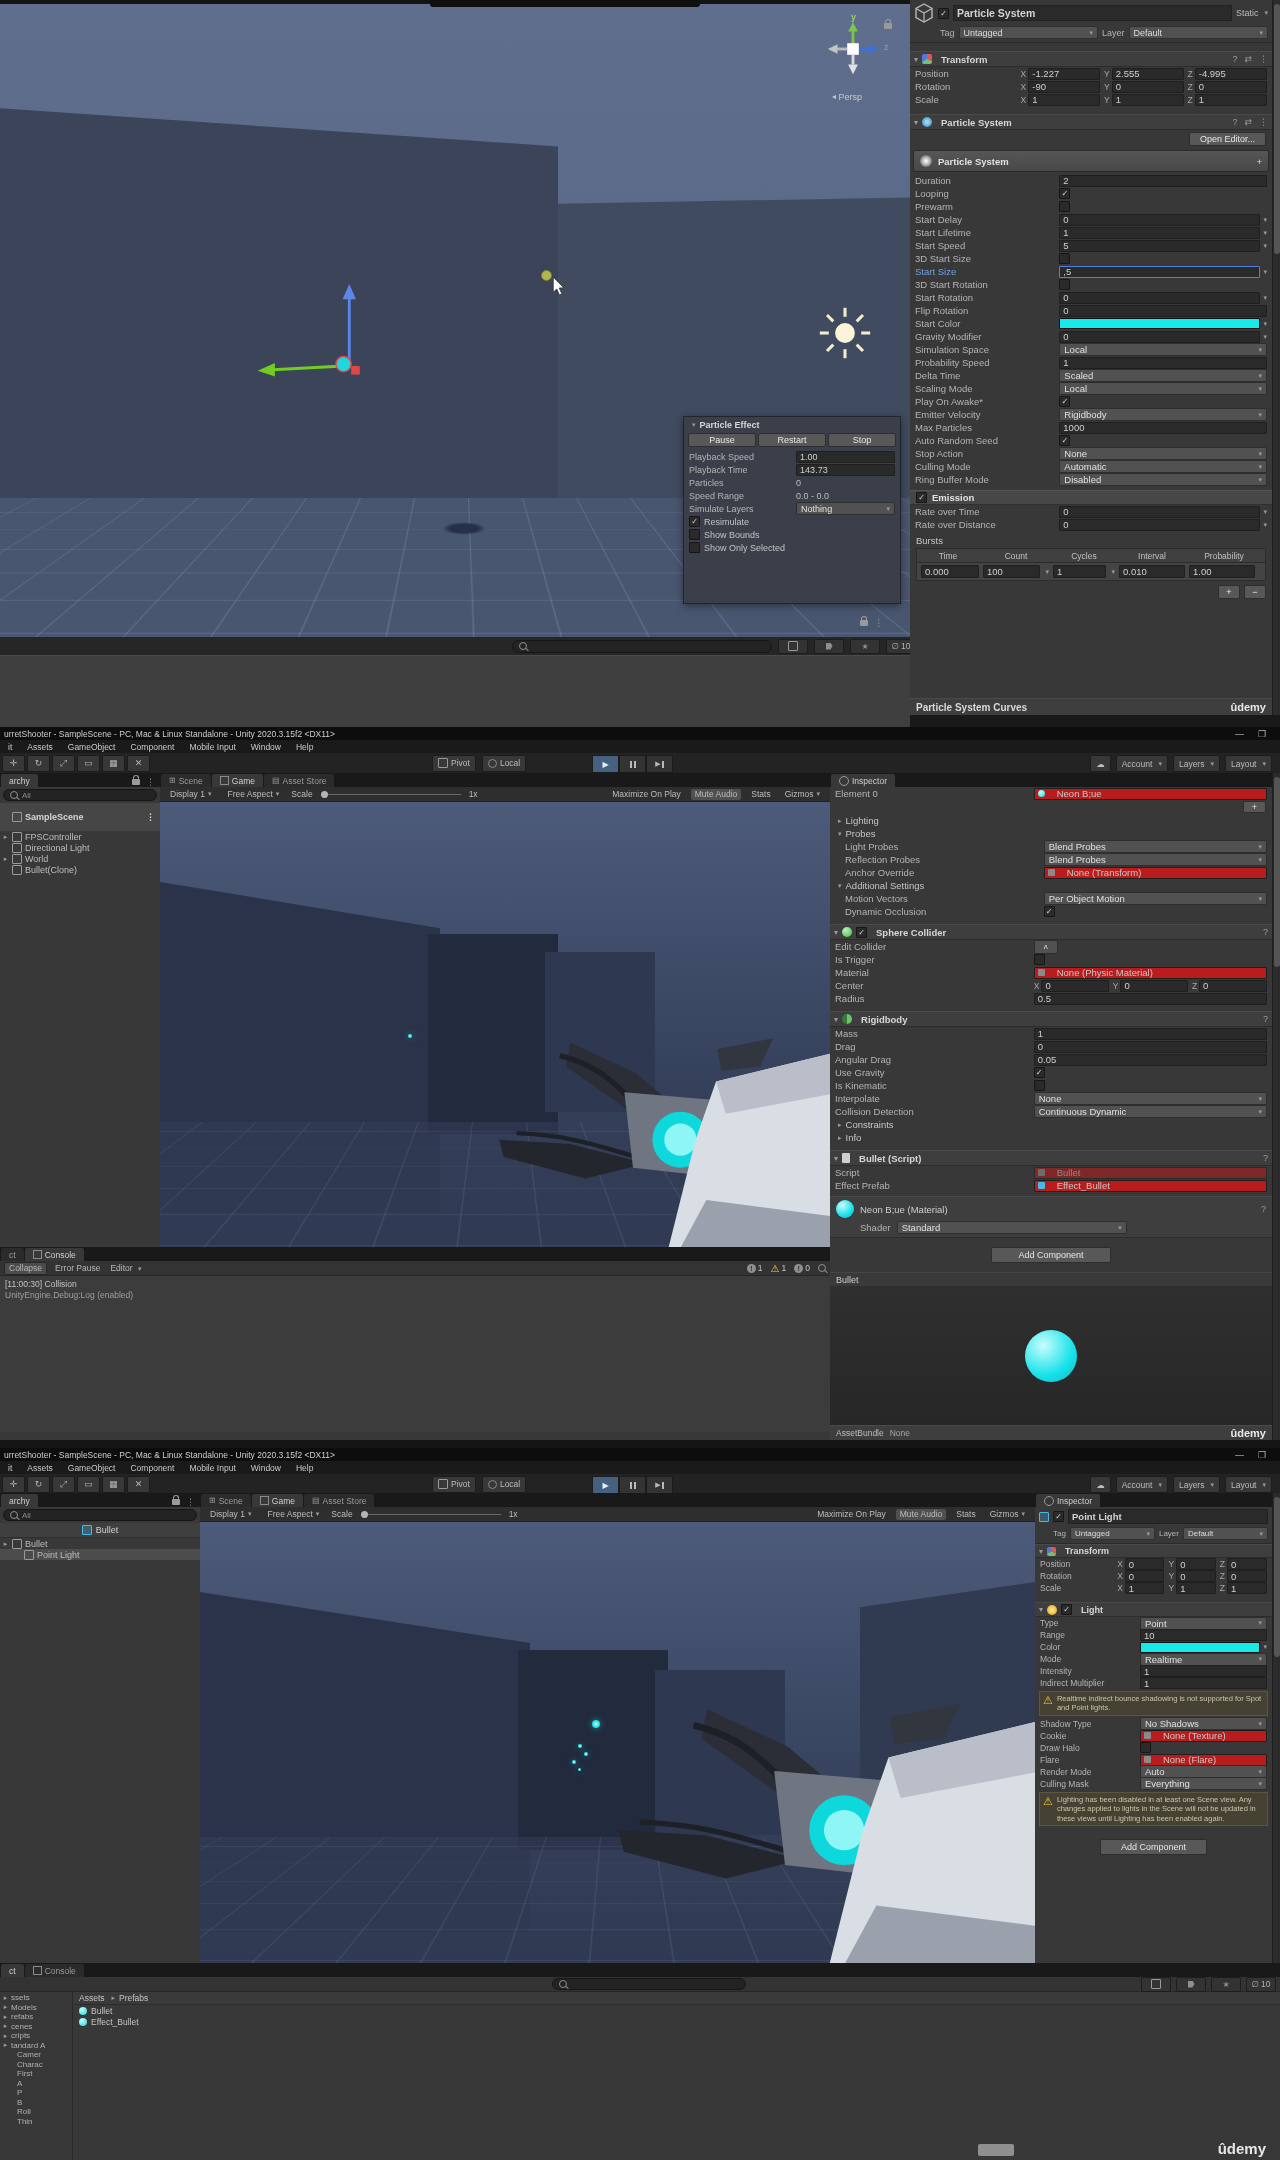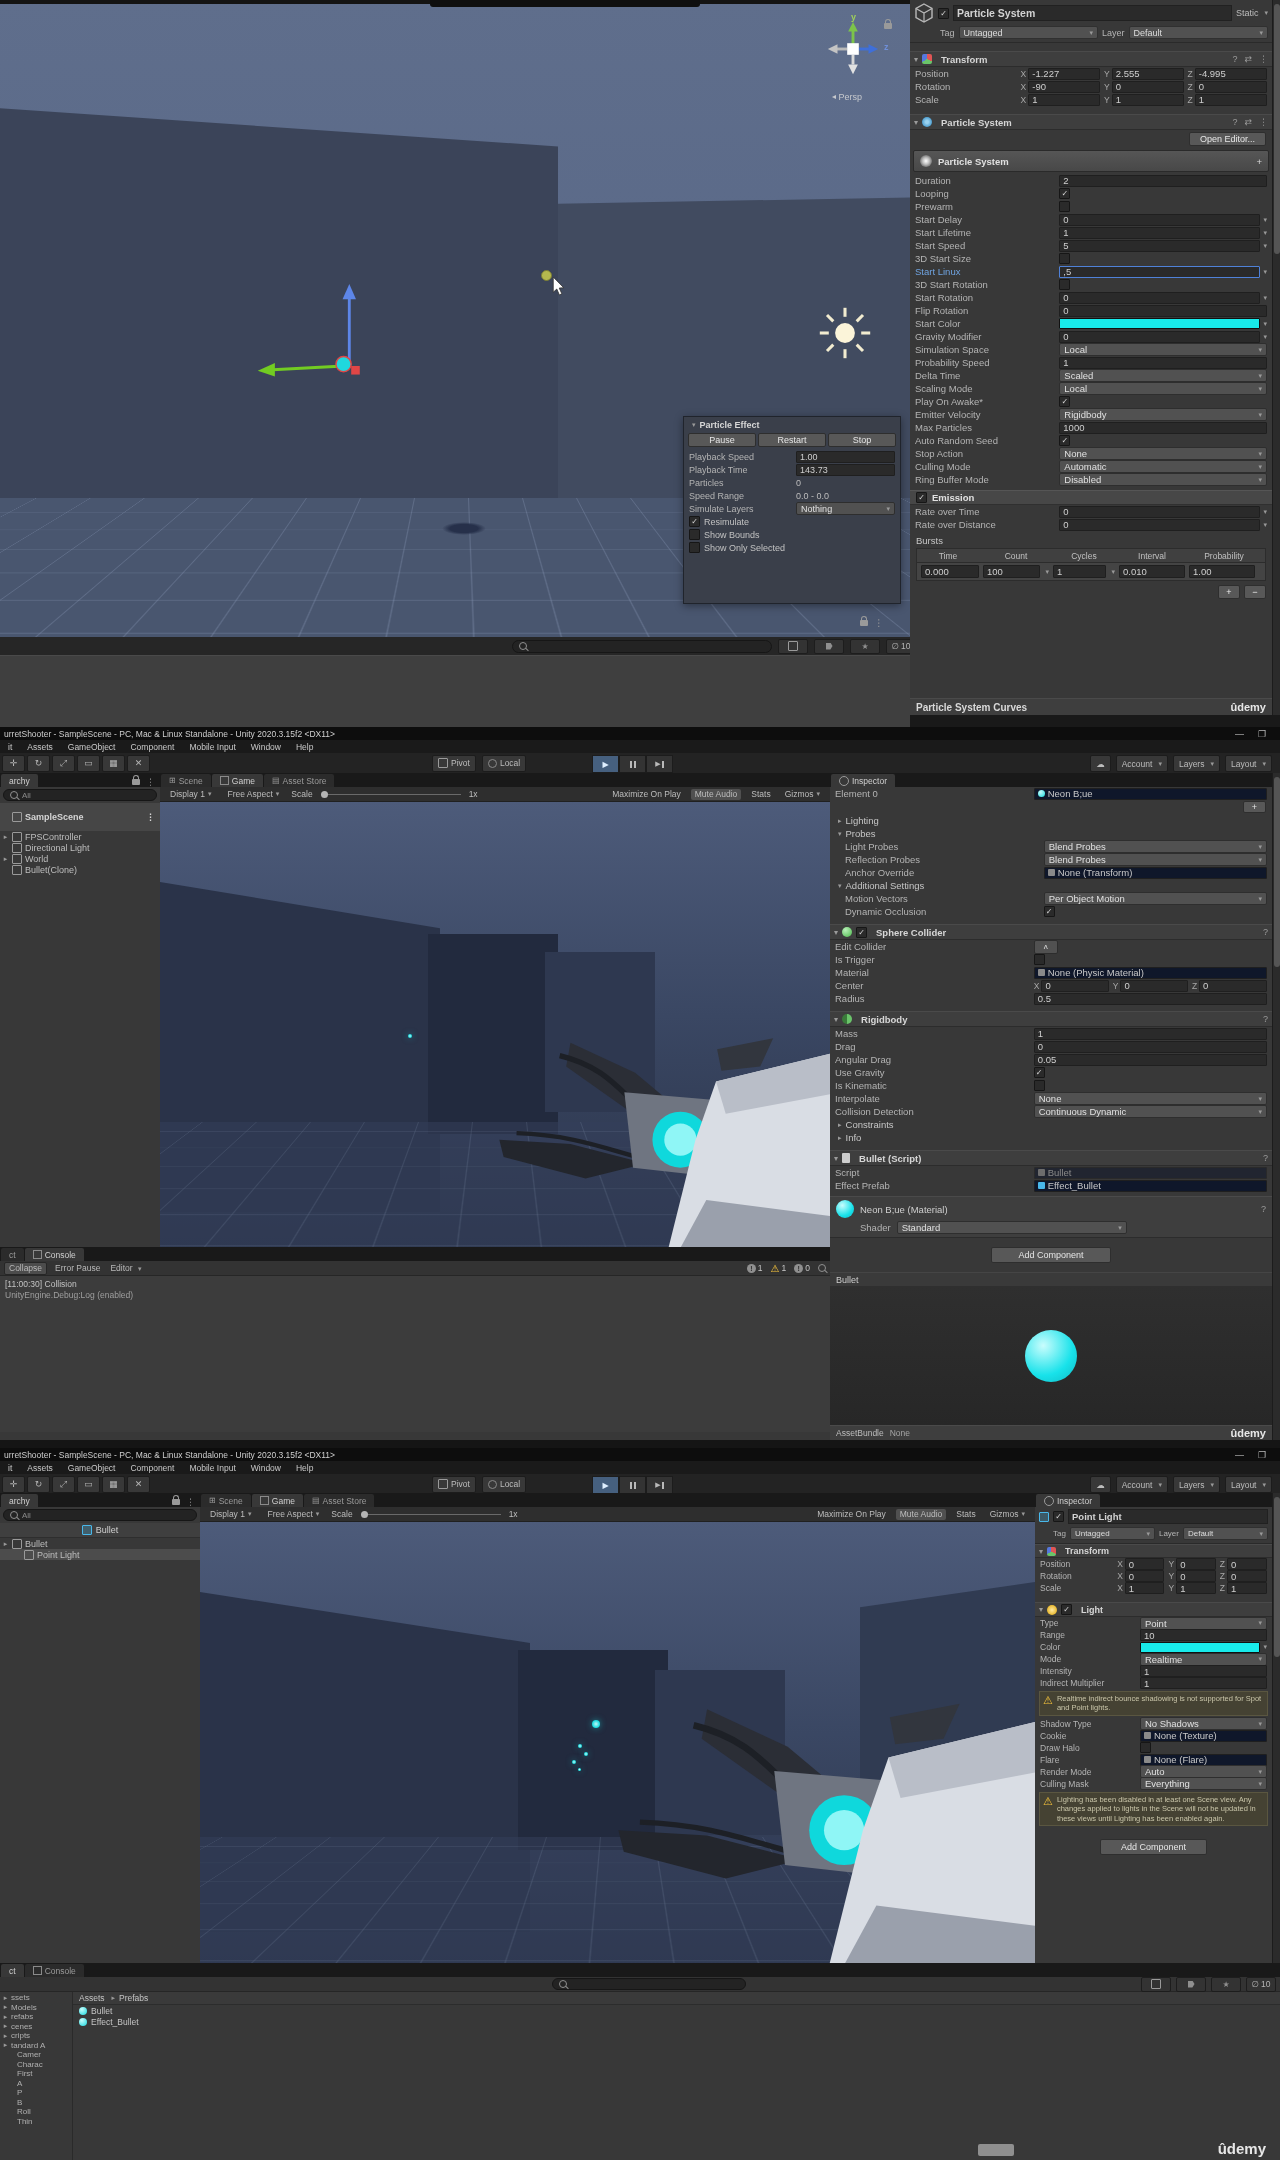--- a/index.html
+++ b/index.html
@@ -58,21 +58,21 @@
   .caret{color:#9a9a9a;font-size:7px;margin-left:3px;flex:none;}
   .dd{background:#515151;border:1px solid #2e2e2e;color:#e0e0e0;flex:1;height:11px;display:flex;align-items:center;padding:0 4px;border-radius:2px;overflow:hidden;}
   .dd .caret{margin-left:auto;}
   .cb{width:9px;height:9px;background:#2a2a2a;border:1px solid #161616;color:#d8d8d8;font-size:8px;line-height:9px;text-align:center;border-radius:1px;flex:none;}
   .colorbar{flex:1;height:9px;border:1px solid #111;border-radius:1px;}
   .plainv{color:#bdbdbd;}
   .v3{flex:1;display:flex;gap:4px;}
   .v3 .ax{color:#a8a8a8;font-size:8.5px;margin-right:2px;}
   .v3 .seg{flex:1;display:flex;align-items:center;}
   .v3 .fld{height:10px;}
-  .objf{background:#0f172a;border:1px solid #1f1f1f;color:#c8c8c8;flex:1;height:10px;display:flex;align-items:center;gap:3px;padding:0 3px;border-radius:1px;overflow:hidden;}
+  .objf{background:#b91c1c;border:1px solid #1f1f1f;color:#c8c8c8;flex:1;height:10px;display:flex;align-items:center;gap:12px;padding:0 3px;border-radius:1px;overflow:hidden;}
   .objf.muted{opacity:.55;}
   .oicon{width:7px;height:7px;flex:none;border-radius:1px;background:#8a8a8a;}
   .oicon.prefab{background:#49b8ea;}
   .oicon.sphere-cyan{background:radial-gradient(circle at 35% 30%,#c6fbfb,#18dede);border-radius:50%;}
   .oicon.script{background:#9a9a9a;}
   .flabel{display:flex;align-items:center;gap:4px;color:#c6c6c6;}
   .ibtn{width:22px;height:12px;background:#515151;border:1px solid #2d2d2d;border-radius:2px;color:#ddd;font-size:8px;display:flex;align-items:center;justify-content:center;}
   .gap6{height:6px;flex:none;}.gap8{height:8px;flex:none;}.gap4{height:4px;flex:none;}
   .modulebar{background:linear-gradient(#565656,#484848);border:1px solid #2a2a2a;height:20px;display:flex;align-items:center;gap:6px;padding:0 6px;margin:2px 3px;border-radius:2px;flex:none;}
   .modulebar b{font-size:9.5px;color:#e0e0e0;}
@@ -448,21 +448,21 @@
           <div class="irow">
             <span class="lab" style="width: 41%;">Start Speed</span>
             <span class="fld">5</span>
             <span class="caret">▾</span>
           </div>
           <div class="irow">
             <span class="lab" style="width: 41%;">3D Start Size</span>
             <span class="cb"></span>
           </div>
           <div class="irow focus">
-            <span class="lab" style="width: 41%;">Start Linux</span>
+            <span class="lab" style="width: 41%;">Start Size</span>
             <span class="fld">,5</span>
             <span class="caret">▾</span>
           </div>
           <div class="irow">
             <span class="lab" style="width: 41%;">3D Start Rotation</span>
             <span class="cb"></span>
           </div>
           <div class="irow">
             <span class="lab" style="width: 41%;">Start Rotation</span>
             <span class="fld">0</span>

